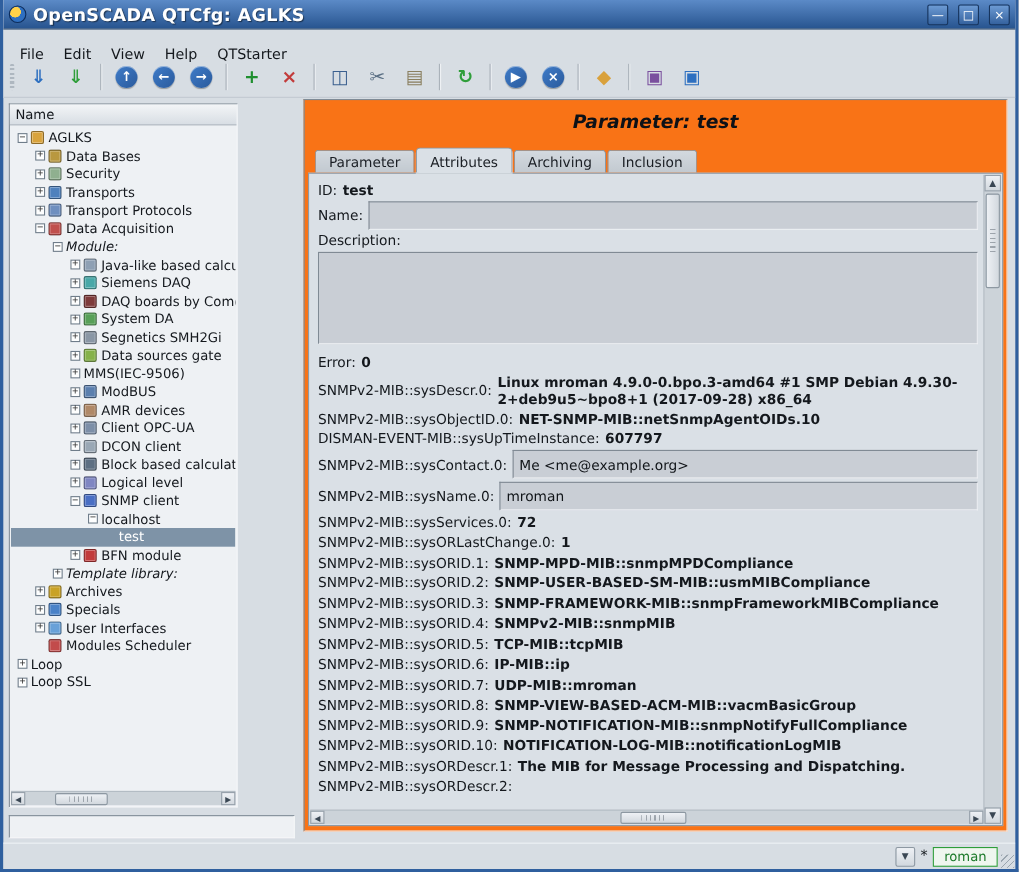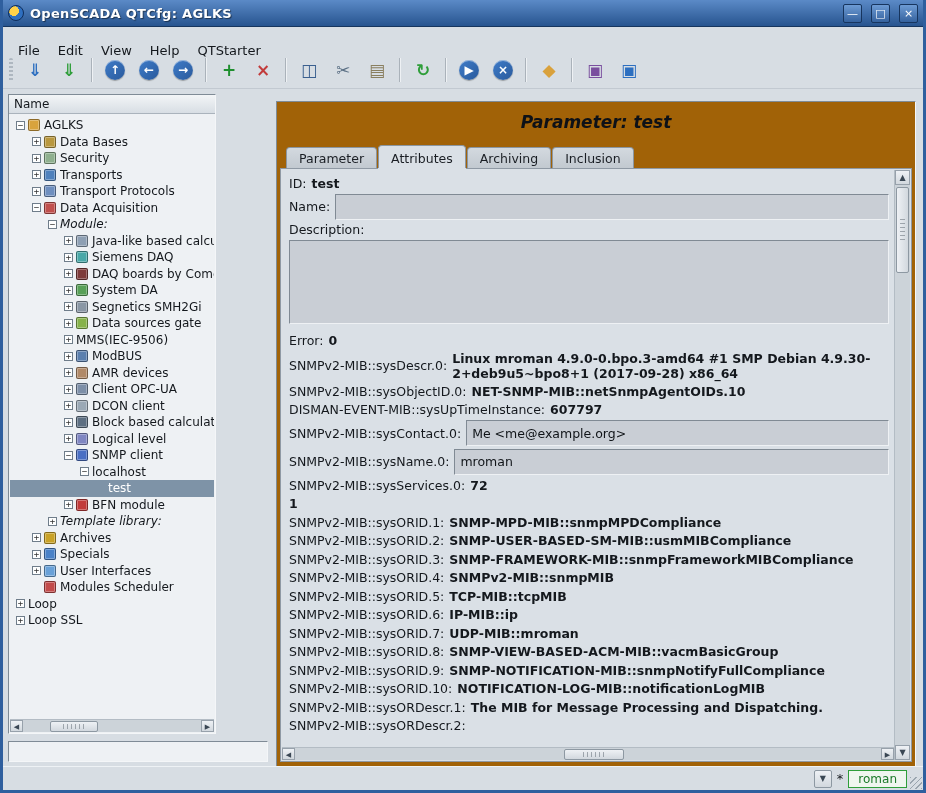--- a/index.html
+++ b/index.html
@@ -17,21 +17,21 @@
   .titlebar{
     height:27px; background:linear-gradient(#5b8ac7,#27548f);
     display:flex; align-items:center; padding:0 5px; gap:6px;
     border-bottom:1px solid #16355e;
   }
   .app-icon{
     width:16px; height:16px; border-radius:50%;
     background:radial-gradient(circle at 35% 35%, #ffd24a 0 38%, #2e6fc0 40% 100%);
     border:1px solid #0d2d5c; flex:0 0 auto;
   }
-  .wtitle{ color:#fff; font-weight:bold; font-size:13px; flex:1;
+  .wtitle{ color:#fff; font-weight:bold; font-size:16px; flex:1;
     text-shadow:1px 1px 1px rgba(0,0,0,.5); letter-spacing:.3px;}
   .winbtn{
     width:19px; height:19px; margin-left:3px;
     background:linear-gradient(#6d9bd4,#35629e);
     border:1px solid #17355e; border-radius:2px;
     color:#fff; font-size:11px; line-height:17px; text-align:center;
   }
 
   
   .menubar{ height:24px; display:flex; align-items:center; padding-left:6px;
@@ -91,22 +91,22 @@
     background-image:repeating-linear-gradient(90deg, rgba(90,100,110,.5) 0 1px, transparent 1px 4px), linear-gradient(#eef1f5,#d2d8de);
     background-size:22px 5px,100% 100%; background-position:center,center;
     background-repeat:no-repeat,no-repeat; }
   .tree-hscroll .hhandle{ left:40px; width:48px; }
 
   .bottom-input{ position:absolute; left:5px; top:652px; width:260px; height:21px;
     background:#eef1f4; border:1px solid; border-color:#7f8b96 #f4f6f8 #f4f6f8 #7f8b96;
     font:12px "DejaVu Sans",sans-serif; padding:0 4px; color:#14181d; }
 
   
-  .right-frame{ position:absolute; left:273px; top:12px; width:640px; height:666px;
-    background:#a16207; }
+  .right-frame{ position:absolute; left:273px; top:1px; width:640px; height:666px;
+    background:#f97316; }
   .panel-title{ text-align:center; font-size:17px; font-weight:bold;
     font-style:italic; color:#0d1117; margin-top:10px; }
   .tabs{ position:absolute; left:9px; top:45px; height:21px; display:flex; }
   .tab{ padding:3px 12px 2px; font-size:12.5px; color:#1a1e24;
     background:linear-gradient(#d3d9df,#c2c9d0); border:1px solid #8b96a1;
     border-bottom:none; border-radius:4px 4px 0 0; margin-right:1px; }
   .tab.active{ background:#dae0e6; position:relative; z-index:3;
     margin-top:-2px; padding-top:5px; padding-bottom:3px;
     box-shadow:0 1px 0 #dae0e6; }
   .tab-content{ position:absolute; left:3px; right:3px; top:66px; bottom:4px;
@@ -431,20 +431,21 @@
             </div><div class="arow">
               <span class="albl">SNMPv2-MIB::sysContact.0:</span>
               <input class="afield" value="Me &lt;me@example.org&gt;" style="">
             </div><div class="arow">
               <span class="albl">SNMPv2-MIB::sysName.0:</span>
               <input class="afield" value="mroman" style="">
             </div><div class="arow">
               <span class="albl">SNMPv2-MIB::sysServices.0:</span>
               <span class="aval">72</span>
             </div><div class="arow">
+              <span class="albl">SNMPv2-MIB::sysORLastChange.0:</span>
               <span class="aval">1</span>
             </div><div class="arow">
               <span class="albl">SNMPv2-MIB::sysORID.1:</span>
               <span class="aval">SNMP-MPD-MIB::snmpMPDCompliance</span>
             </div><div class="arow">
               <span class="albl">SNMPv2-MIB::sysORID.2:</span>
               <span class="aval">SNMP-USER-BASED-SM-MIB::usmMIBCompliance</span>
             </div><div class="arow">
               <span class="albl">SNMPv2-MIB::sysORID.3:</span>
               <span class="aval">SNMP-FRAMEWORK-MIB::snmpFrameworkMIBCompliance</span>

